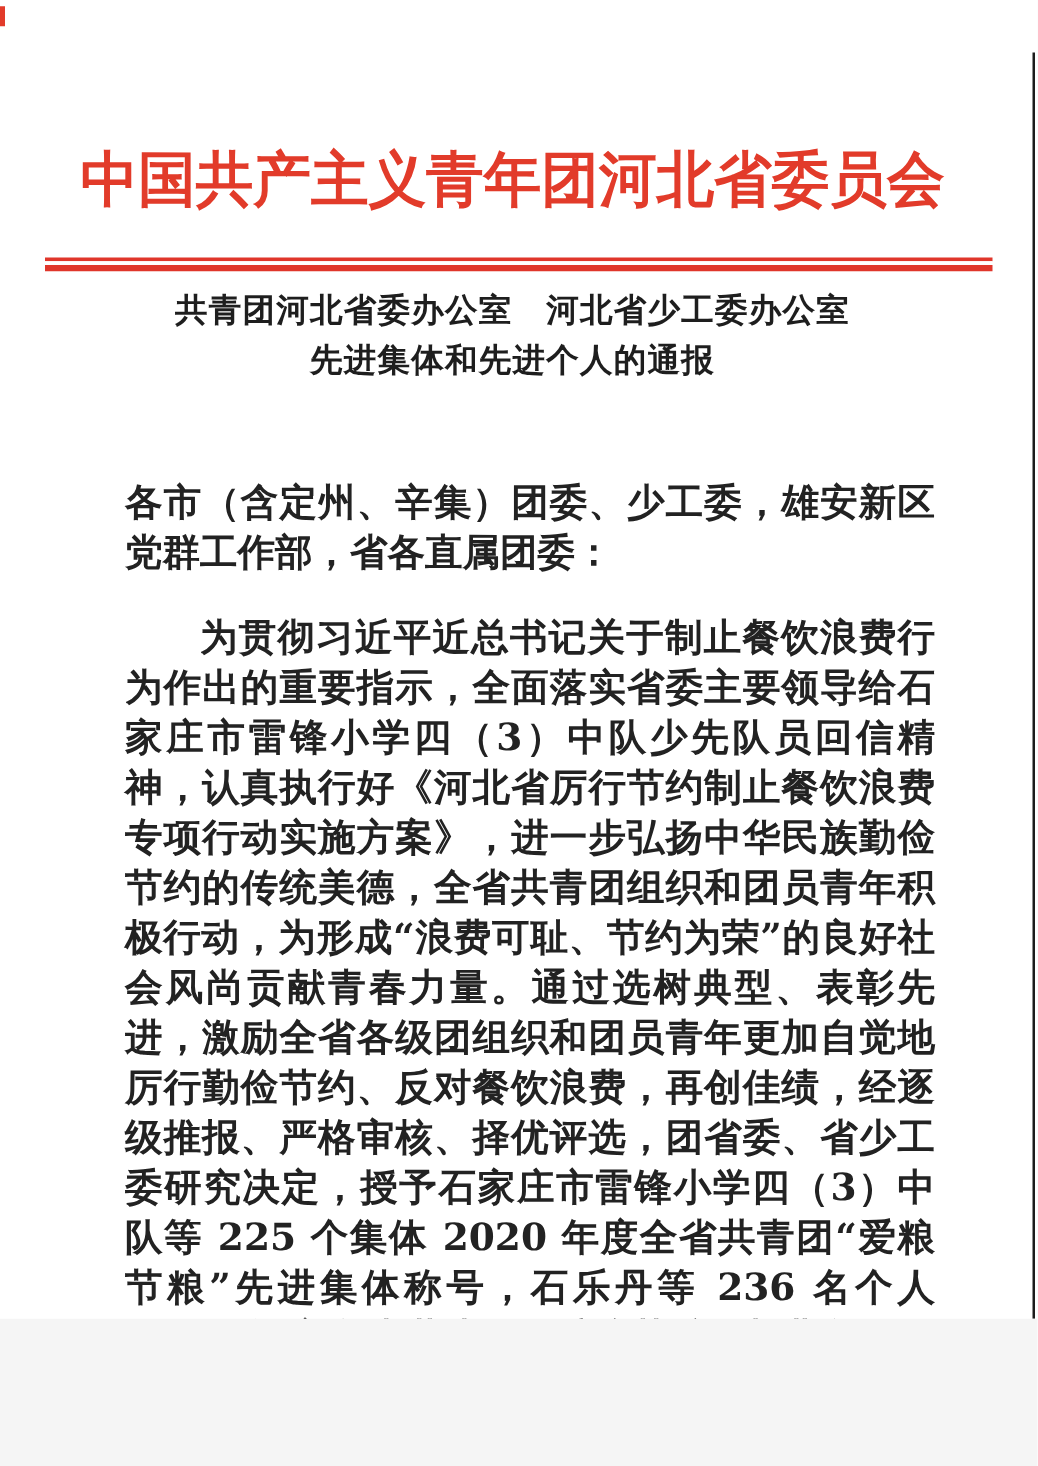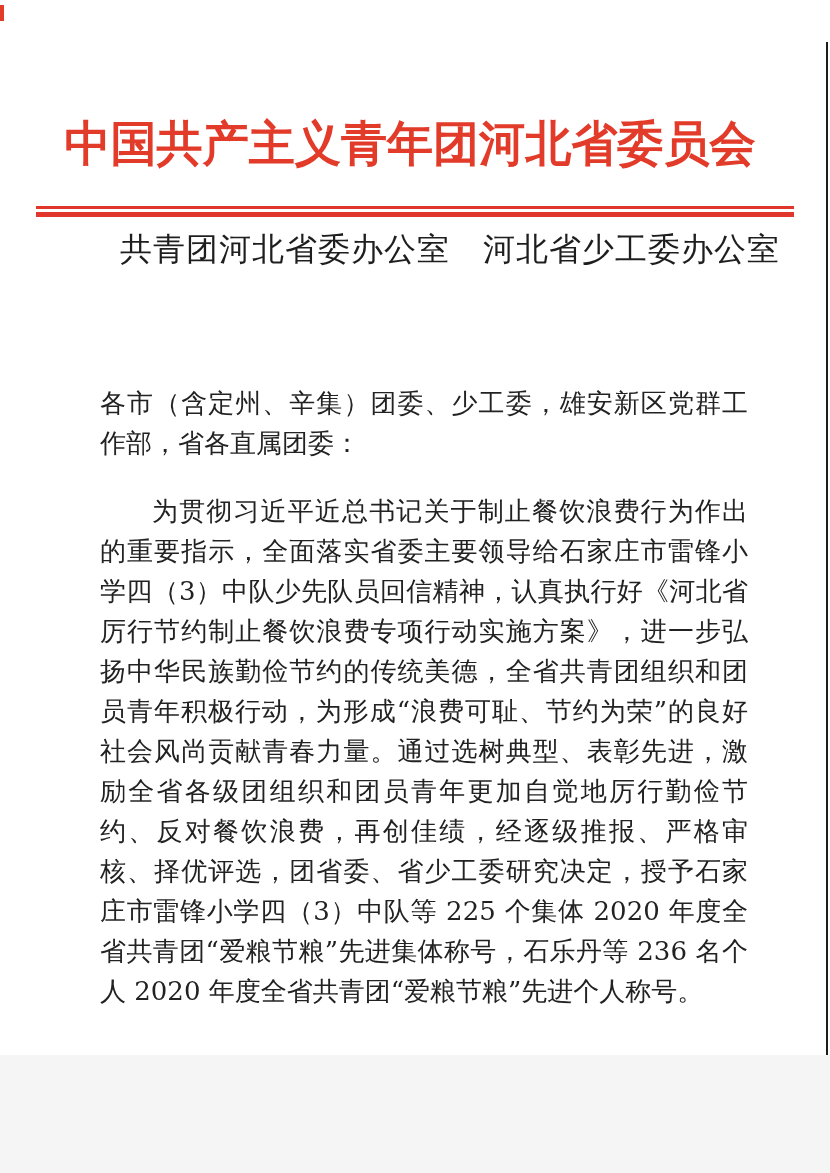--- a/index.html
+++ b/index.html
@@ -42,31 +42,32 @@
     transform:scaleX(0.96);
   }
   .rule-wrap{
     position:absolute;left:36px;width:758px;top:206px;
   }
   .rule-thin{height:3px;background:var(--rule-red);}
   .rule-gap{height:3px;background:var(--paper-white);}
   .rule-thick{height:5px;background:var(--rule-red);}
   .doc-title{
     position:absolute;left:40px;right:50px;top:229px;
-    text-align:right;
+    text-align:center;
     color:var(--text-black);
-    font-weight:normal;
-    font-size:32px;line-height:40px;
+    font-weight:bold;
+    font-size:26px;line-height:40px;
     letter-spacing:1px;
   }
   .doc-body{
     position:absolute;left:100px;width:648px;top:383px;
     color:#222;
-    font-size:26px;line-height:40px;
+    font-size:30px;line-height:40px;
     text-align:justify;
+    font-weight:bold;
   }
   .doc-body p{margin:0;padding:0;}
   .doc-body .indent{text-indent:2em;margin-top:28px;}
   .footer-rule-wrap{
     position:absolute;left:78px;width:706px;top:1062px;
   }
   .footer-rule-thin{height:3px;background:var(--rule-red-light);}
   .footer-rule-gap{height:1px;background:var(--paper-white);}
   .footer-rule-thick{height:5px;background:var(--rule-red);}
   .page-number{
@@ -89,20 +90,21 @@
   <div class="letterhead">中国共产主义青年团河北省委员会</div>
 
   <div class="rule-wrap">
     <div class="rule-thin"></div>
     <div class="rule-gap"></div>
     <div class="rule-thick"></div>
   </div>
 
   <div class="doc-title">
     <div>共青团河北省委办公室　河北省少工委办公室</div>
+    <div>先进集体和先进个人的通报</div>
   </div>
 
   <div class="doc-body">
     <p>各市（含定州、辛集）团委、少工委，雄安新区党群工作部，省各直属团委：</p>
     <p class="indent">为贯彻习近平近总书记关于制止餐饮浪费行为作出的重要指示，全面落实省委主要领导给石家庄市雷锋小学四（3）中队少先队员回信精神，认真执行好《河北省厉行节约制止餐饮浪费专项行动实施方案》，进一步弘扬中华民族勤俭节约的传统美德，全省共青团组织和团员青年积极行动，为形成“浪费可耻、节约为荣”的良好社会风尚贡献青春力量。通过选树典型、表彰先进，激励全省各级团组织和团员青年更加自觉地厉行勤俭节约、反对餐饮浪费，再创佳绩，经逐级推报、严格审核、择优评选，团省委、省少工委研究决定，授予石家庄市雷锋小学四（3）中队等 225 个集体 2020 年度全省共青团“爱粮节粮”先进集体称号，石乐丹等 236 名个人 2020 年度全省共青团“爱粮节粮”先进个人称号。</p>
   </div>
 
   <div class="footer-rule-wrap">
     <div class="footer-rule-thin"></div>
     <div class="footer-rule-gap"></div>

